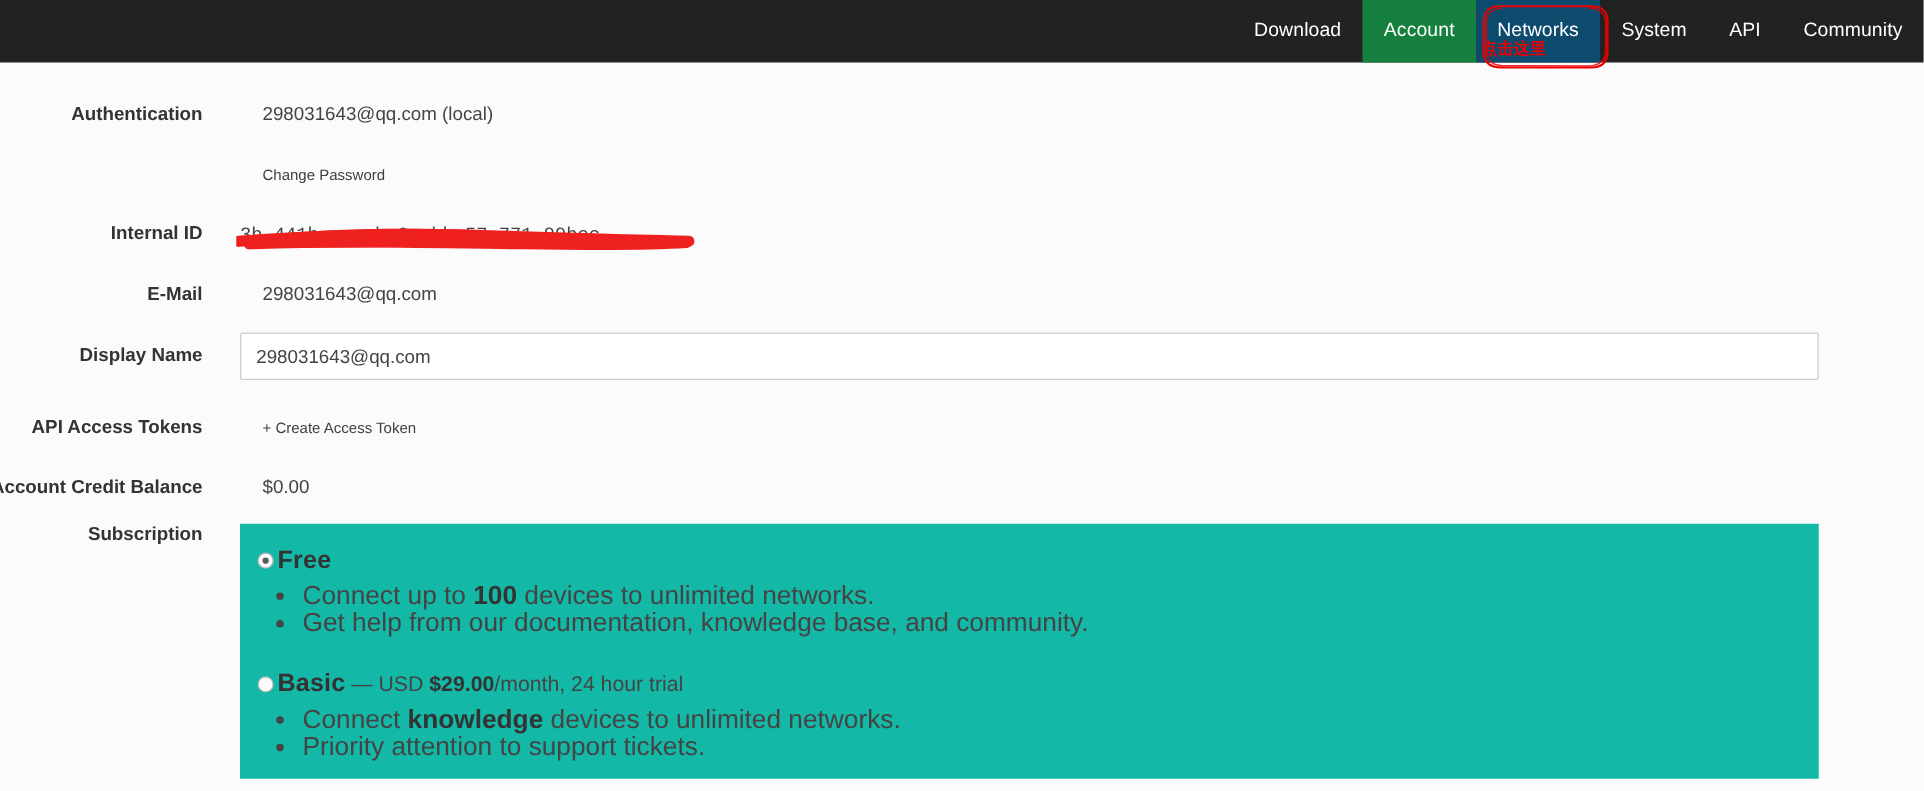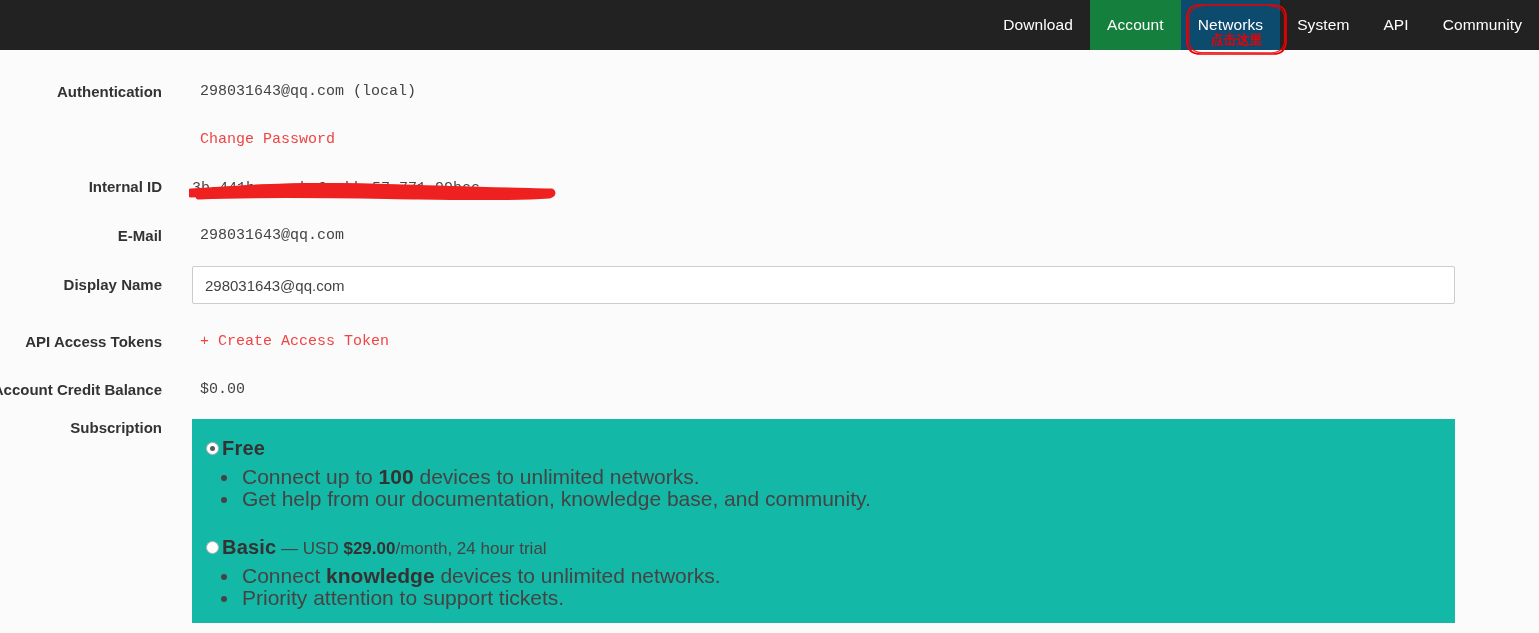--- a/index.html
+++ b/index.html
@@ -58,21 +58,20 @@
   }
   .annotation-box svg {
     display: block;
     overflow: visible;
   }
   .annotation-label {
     position: absolute;
     left: 1185px;
     top: 33px;
     width: 103px;
-    text-align: center;
     color: #ee0000;
     font-size: 13px;
     font-weight: bold;
     line-height: 1;
     z-index: 31;
     pointer-events: none;
     font-family: "DejaVu Sans", sans-serif;
   }
 
   
@@ -92,30 +91,29 @@
     left: -40px;
     width: 202px;
     text-align: right;
     font-size: 15px;
     font-weight: bold;
     color: #333333;
     white-space: nowrap;
   }
   .value {
     position: absolute;
-    left: 200px;
+    left: 210px;
     font-size: 15px;
     color: #444444;
     white-space: nowrap;
-    font-family: Liberation Mono, monospace;
   }
   a.link {
-    color: #ef4444;
+    color: #404040;
     text-decoration: none;
-    font-size: 15px;
+    font-size: 12px;
     cursor: pointer;
   }
 
   
   .redacted-wrap {
     position: absolute;
     left: 192px;
     top: 0;
     width: 360px;
     height: 26px;

